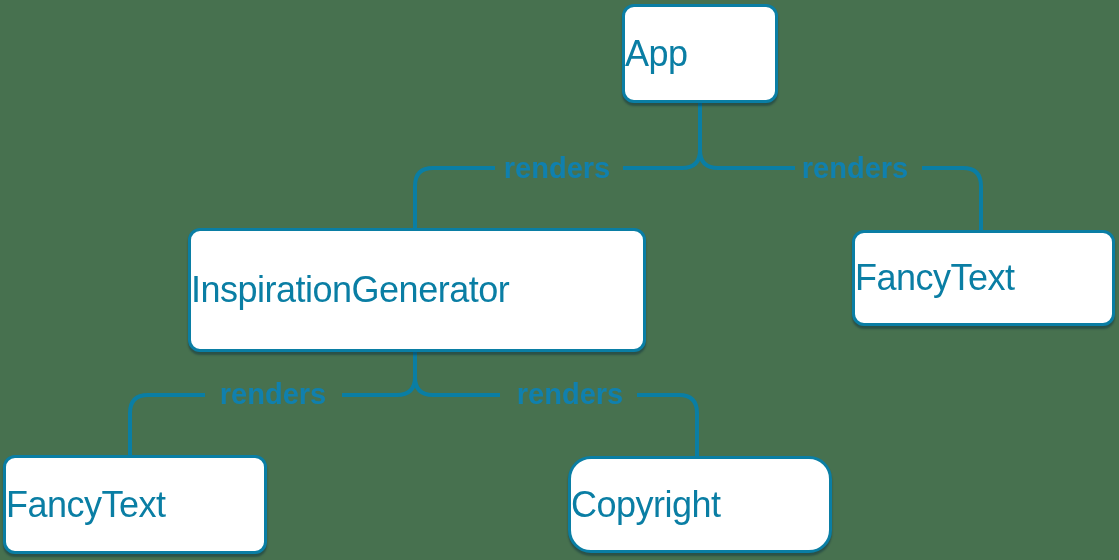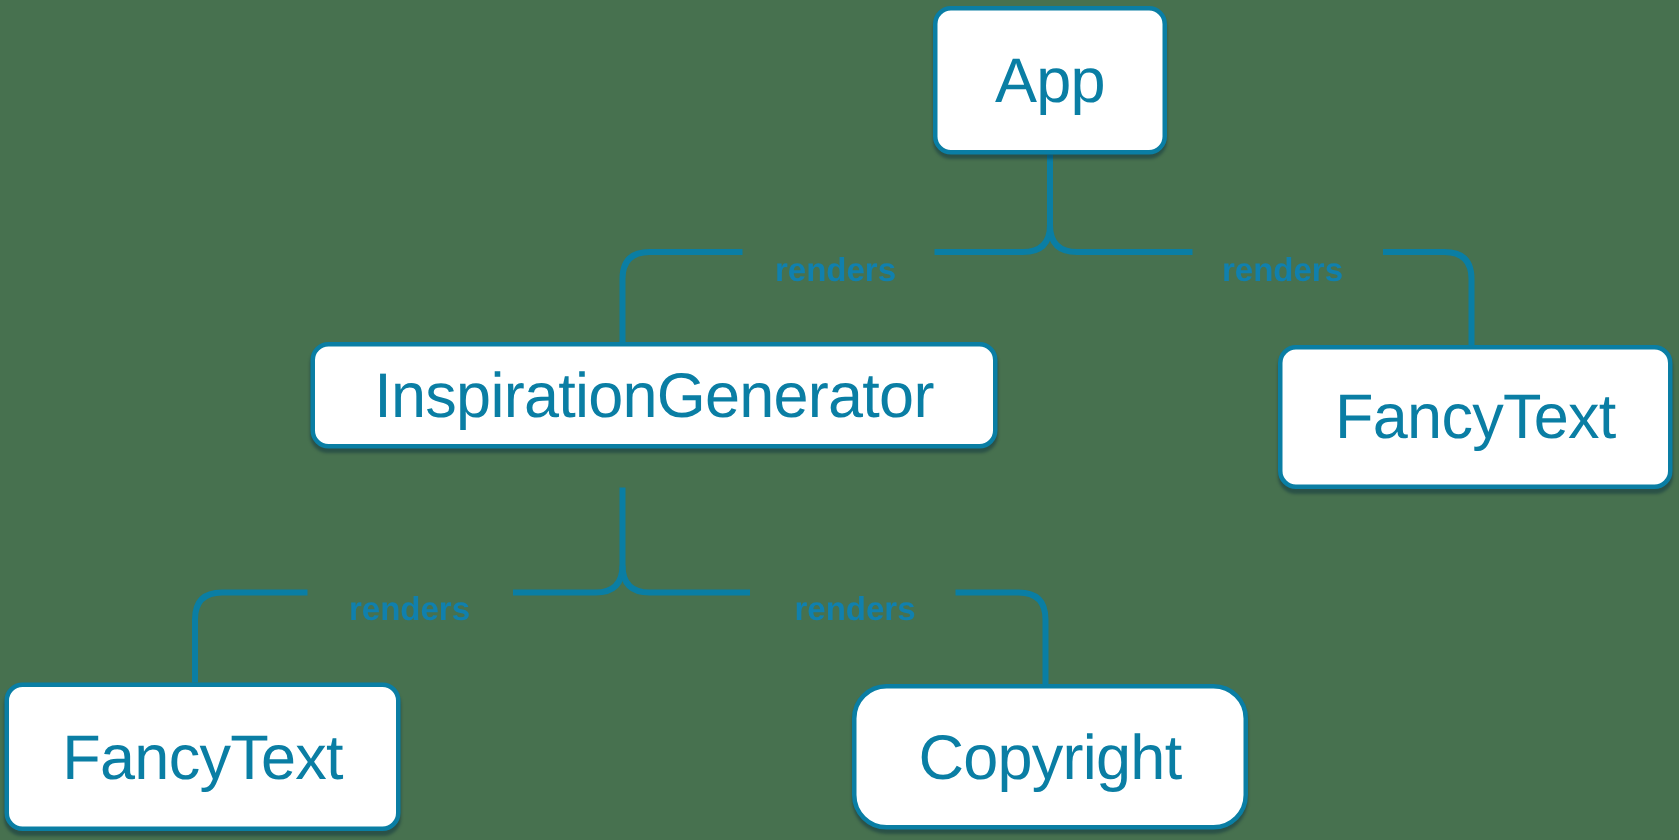--- a/index.html
+++ b/index.html
@@ -29,40 +29,39 @@
     stroke:var(--blue);
     stroke-width:4;
   }
   .node{
     position:absolute;
     background:var(--node-bg);
     border:3px solid var(--blue);
     border-radius:12px;
     display:flex;
     align-items:center;
-    justify-content:center;
+    justify-content:flex-start;
     color:var(--blue);
-    font-size:42px;
+    font-size:36px;
     font-weight:500;
     letter-spacing:-0.5px;
     box-shadow:0 3px 2px rgba(2,35,60,0.40);
   }
   .node-app{left:622px;top:4px;width:156px;height:99px;}
-  .node-ig{left:207px;top:228px;width:458px;height:71px;}
+  .node-ig{left:188px;top:228px;width:458px;height:124px;}
   .node-ft-right{left:852px;top:230px;width:263px;height:96px;}
   .node-ft-left{left:3px;top:455px;width:264px;height:99px;}
   .node-copyright{left:568px;top:456px;width:264px;height:97px;border-radius:23px;}
   .edge-label{
     position:absolute;
     transform:translate(-50%,-50%);
-    font-size:22px;
+    font-size:29px;
     font-weight:bold;
     color:var(--label-blue);
     white-space:nowrap;
-    margin-top:12px;
   }
   .edge-label-1{left:557px;top:168px;}
   .edge-label-2{left:855px;top:168px;}
   .edge-label-3{left:273px;top:394px;}
   .edge-label-4{left:570px;top:394px;}
 </style>
 </head>
 <body>
 
 <div class="stage">

